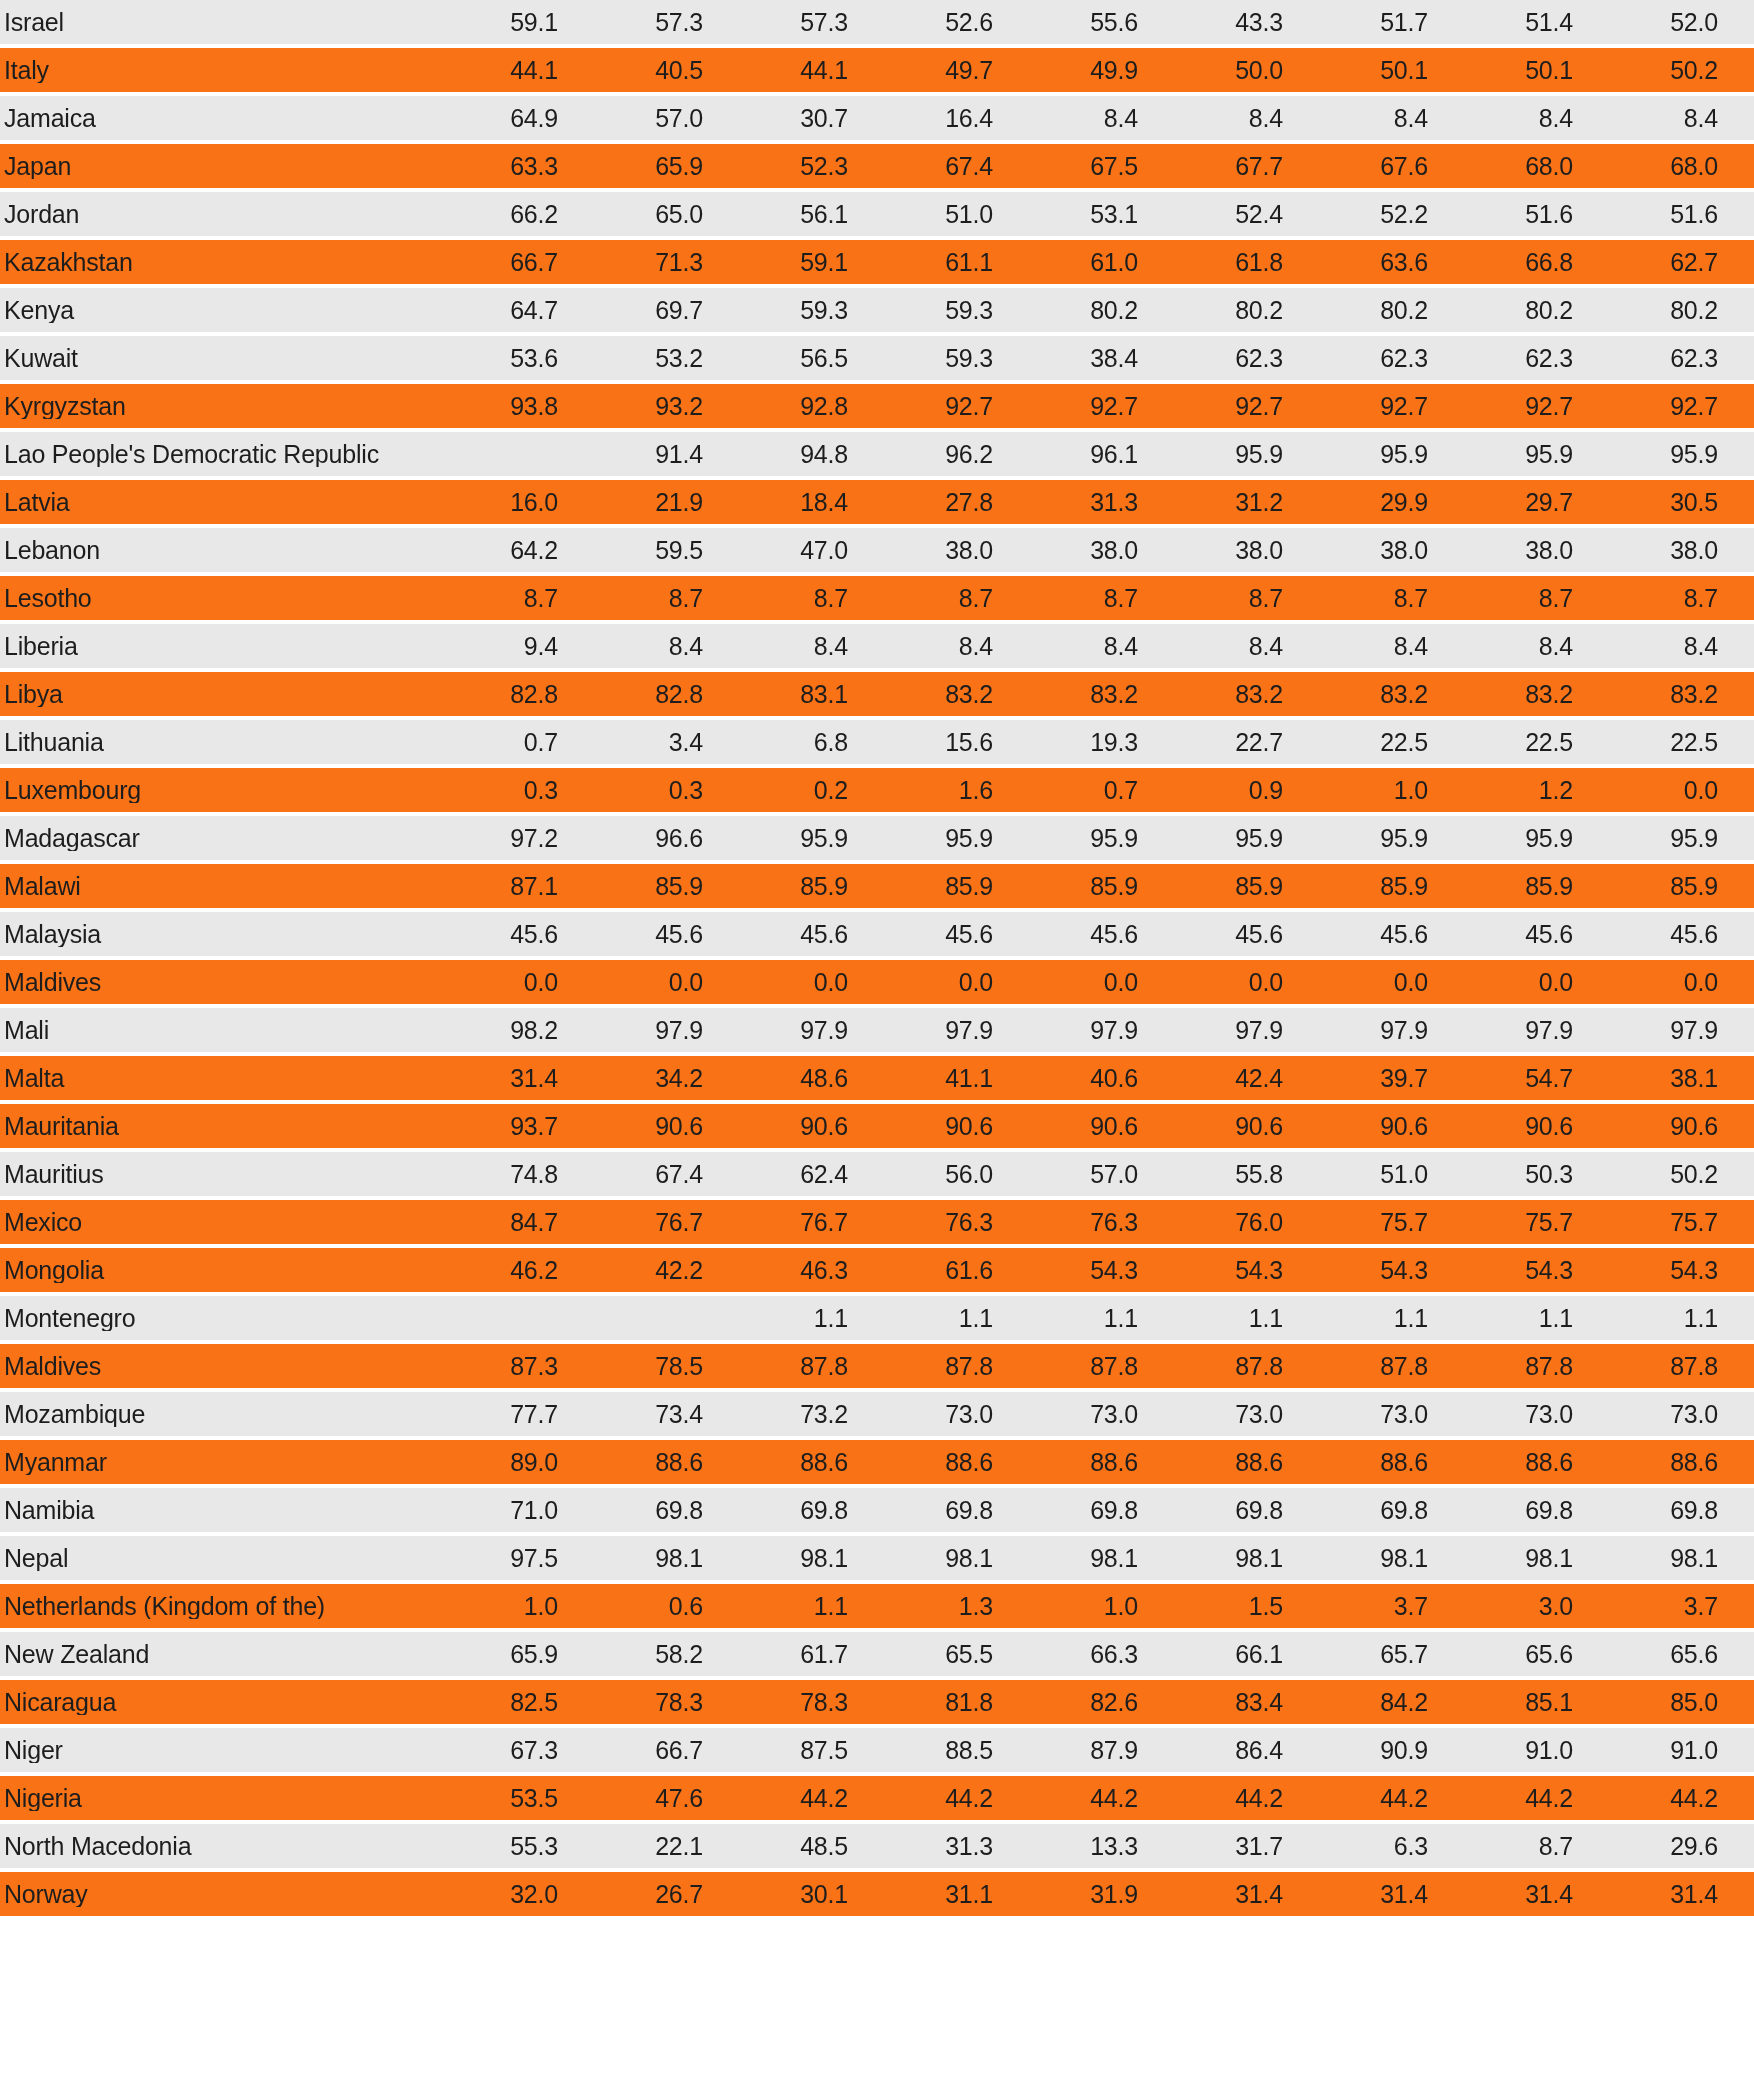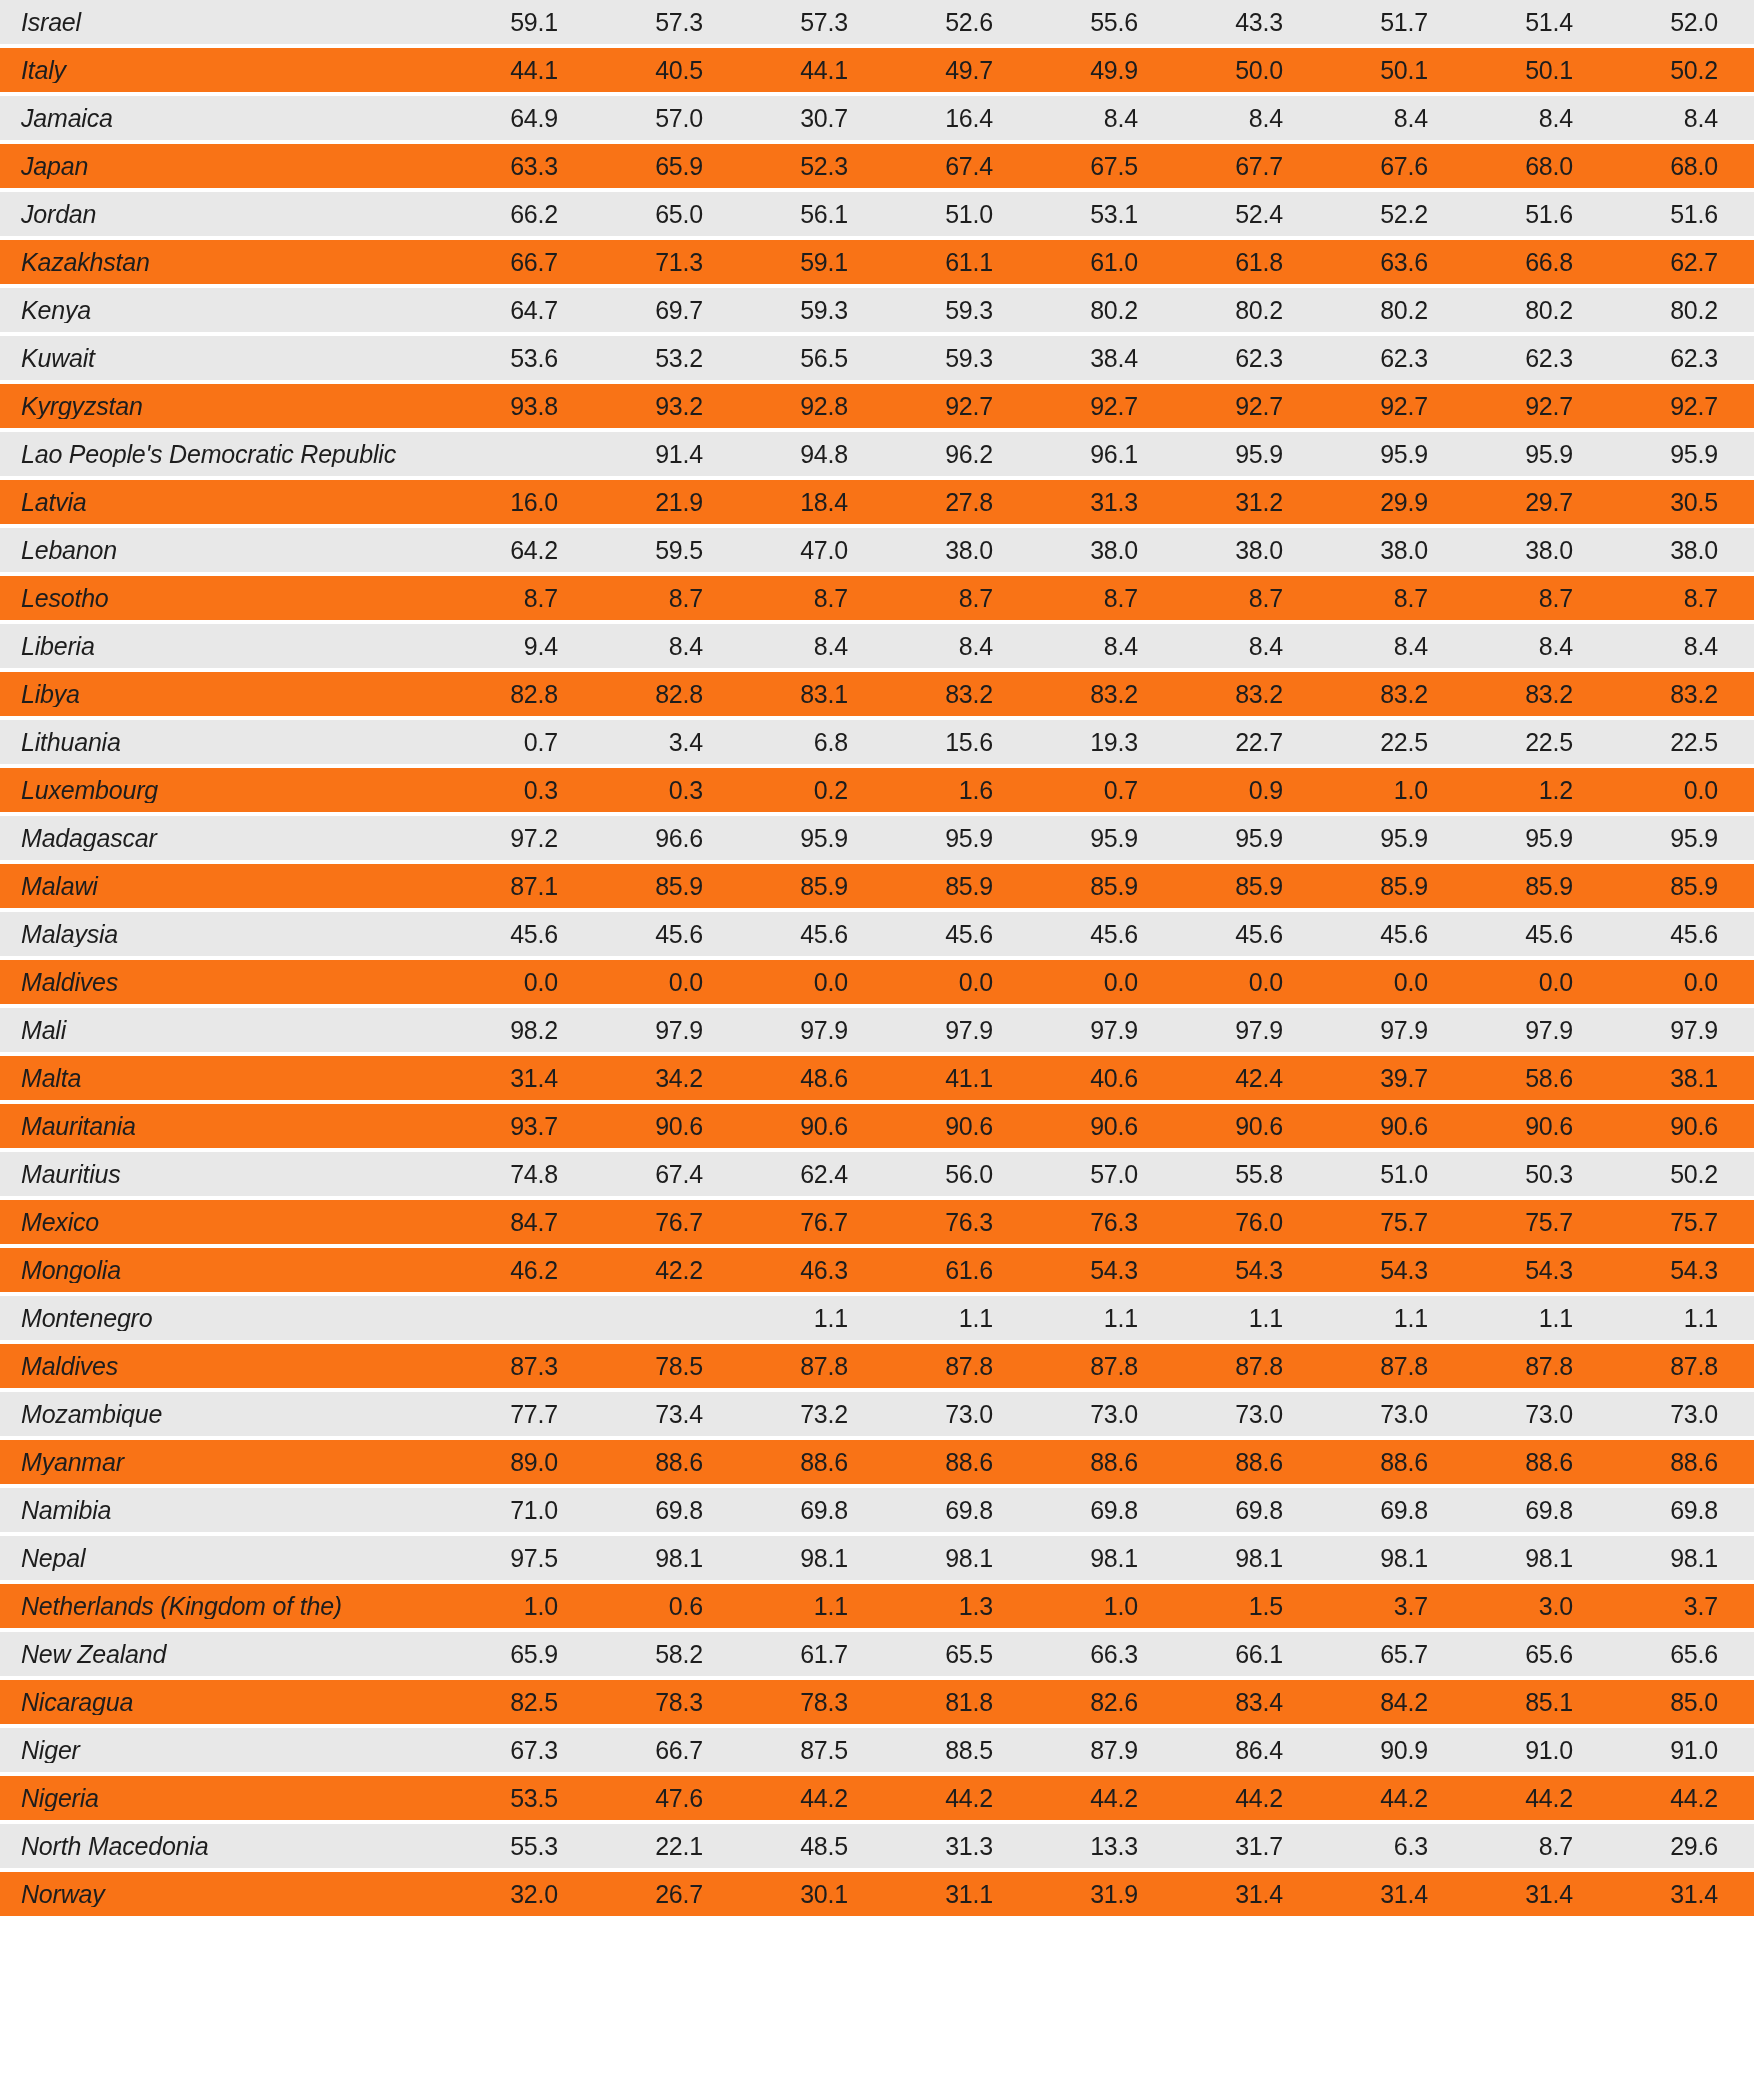--- a/index.html
+++ b/index.html
@@ -25,24 +25,23 @@
   }
   .row.stripe-dark  { background: #e8e8e8; }
   .row.stripe-light { background: #f97316; }
   .cell {
     font-size: 25px;
     line-height: 1;
     letter-spacing: -0.2px;
   }
   .cell.name {
     flex: 0 0 413px;
-    padding-left: 21px;
+    padding-left: 4px;
     white-space: nowrap;
     overflow: hidden;
-    font-style: italic;
   }
   .cell.num {
     flex: 0 0 145px;
     text-align: right;
     font-variant-numeric: tabular-nums;
   }
 </style>
 </head>
 <body>
 
@@ -313,21 +312,21 @@
     </div>
     <div class="row stripe-light">
       <div class="cell name">Malta</div>
       <div class="cell num">31.4</div>
       <div class="cell num">34.2</div>
       <div class="cell num">48.6</div>
       <div class="cell num">41.1</div>
       <div class="cell num">40.6</div>
       <div class="cell num">42.4</div>
       <div class="cell num">39.7</div>
-      <div class="cell num">58.6</div>
+      <div class="cell num">54.7</div>
       <div class="cell num">38.1</div>
     </div>
     <div class="row stripe-light">
       <div class="cell name">Mauritania</div>
       <div class="cell num">93.7</div>
       <div class="cell num">90.6</div>
       <div class="cell num">90.6</div>
       <div class="cell num">90.6</div>
       <div class="cell num">90.6</div>
       <div class="cell num">90.6</div>

